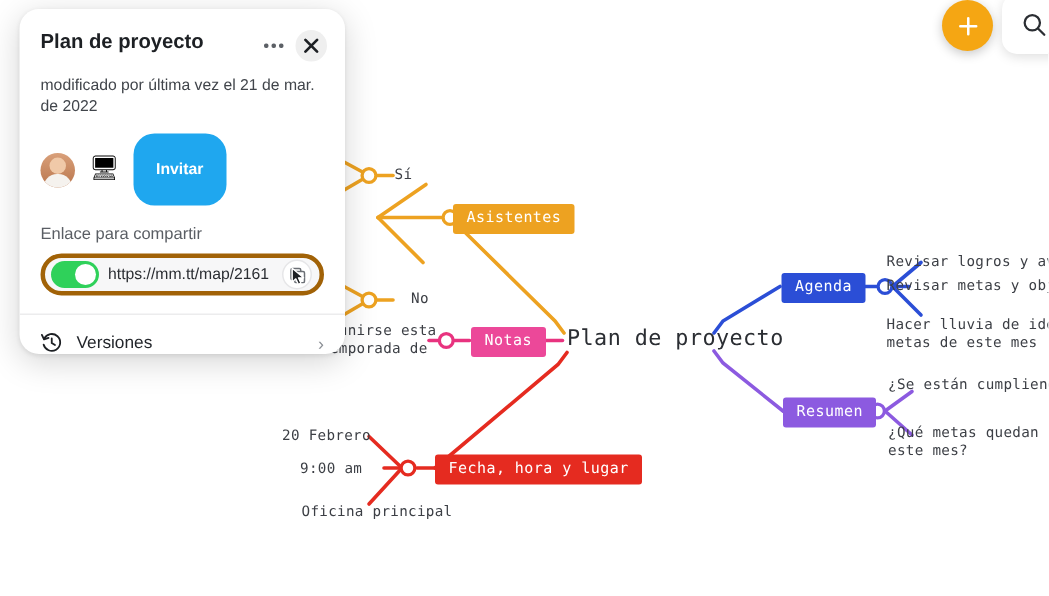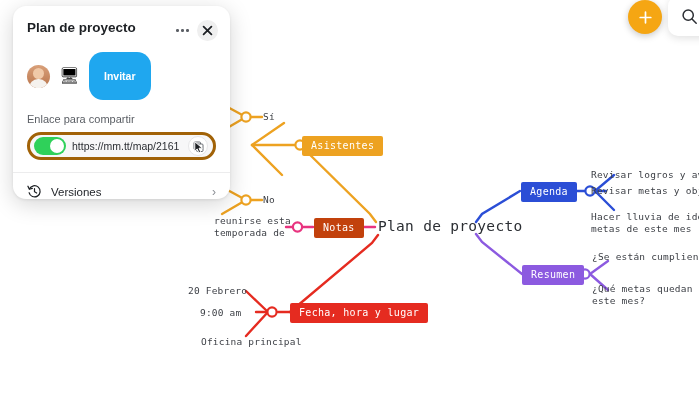--- a/index.html
+++ b/index.html
@@ -213,23 +213,23 @@
         <path d="M590 274 L608 261"></path>
         <path d="M590 274 L608 290"></path>
       </g>
       <circle cx="585" cy="274" r="4.6" fill="#fff" stroke="#8c5ae0" stroke-width="2.2"></circle>
     </svg>
 
     <div class="mm-root" style="left:378px; top:218px;">Plan de proyecto</div>
 
     <div class="mm-node" style="left:302px; top:136px; background:#eda221;">Asistentes</div>
     <div class="mm-label" style="left:263px; top:111px;">Sí</div>
-    <div class="mm-label" style="left:263px; top:194px;">No</div>
-
-    <div class="mm-node" style="left:314px; top:218px; background:#c2410c;">Notas</div>
+    <div class="mm-label" style="left:274px; top:194px;">No</div>
+
+    <div class="mm-node" style="left:314px; top:218px; background:#ec4899;">Notas</div>
     <div class="mm-label" style="left:214px; top:215px;">reunirse esta
 temporada de</div>
 
     <div class="mm-node" style="left:290px; top:303px; background:#e52b20;">Fecha, hora y lugar</div>
     <div class="mm-label" style="left:188px; top:285px;">20 Febrero</div>
     <div class="mm-label" style="left:200px; top:307px;">9:00 am</div>
     <div class="mm-label" style="left:173px; top:336px;padding-left:28px;">Oficina principal</div>
 
     <div class="mm-node" style="left:521px; top:182px; background:#2b4ed6;">Agenda</div>
     <div class="mm-label" style="left:591px; top:169px;">Revisar logros y avan</div>
@@ -268,20 +268,21 @@
             </span>
         </button>
         <button class="icon-btn bg">
           <svg width="11" height="11" viewBox="0 0 11 11">
             <path d="M1.6 1.6 L9.4 9.4 M9.4 1.6 L1.6 9.4" stroke="#1d2024" stroke-width="1.8" stroke-linecap="round"></path>
           </svg>
         </button>
       </div>
     </div>
 
+    <div class="p-sub">modificado por última vez el 21 de mar. de 2022</div>
 
     <div class="p-people">
       <div class="av av1"></div>
       <div class="av2">🖥</div>
       <button class="btn-invite">Invitar</button>
     </div>
 
     <div class="p-sec-label">Enlace para compartir</div>
 
     <div class="link-row">

